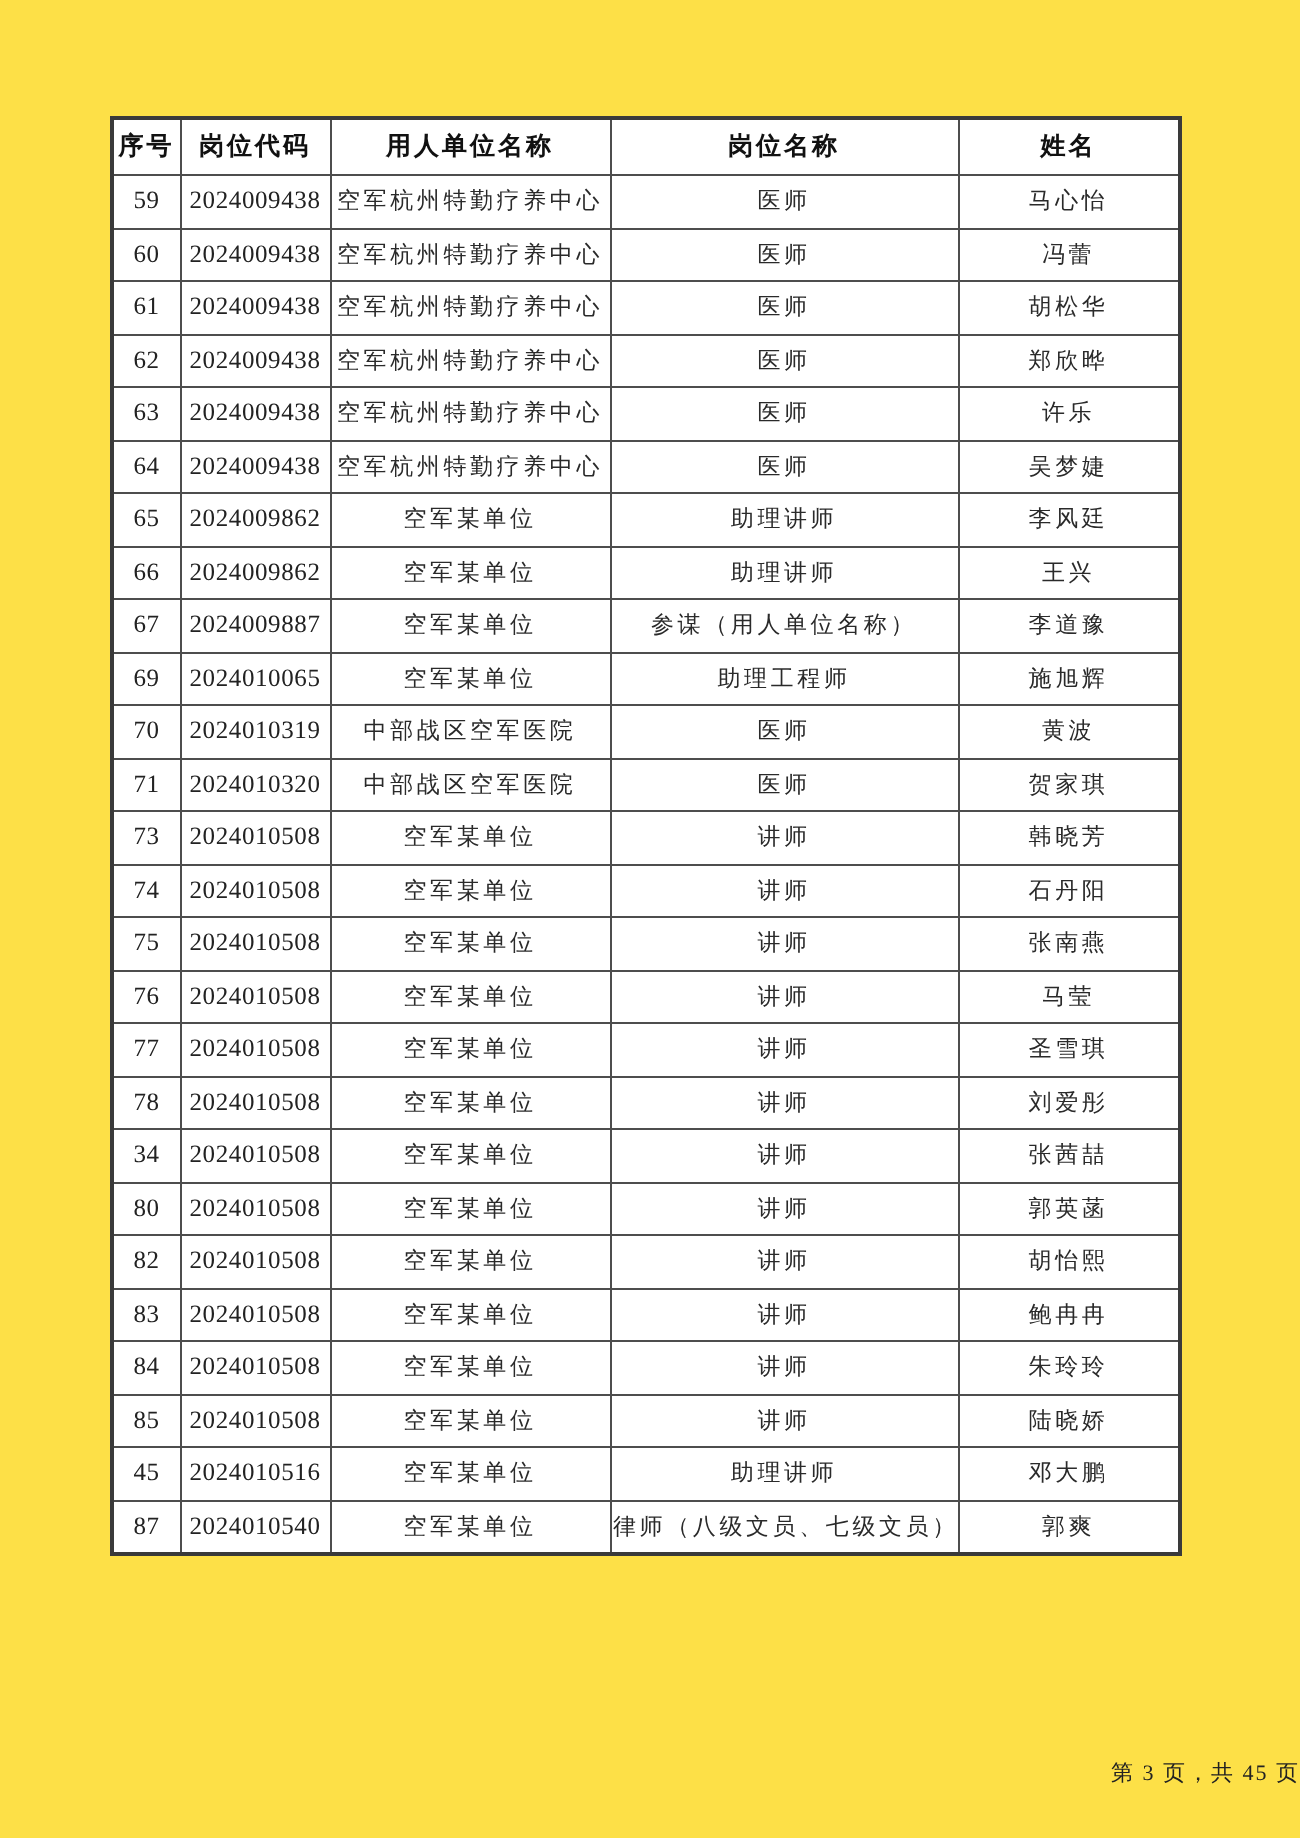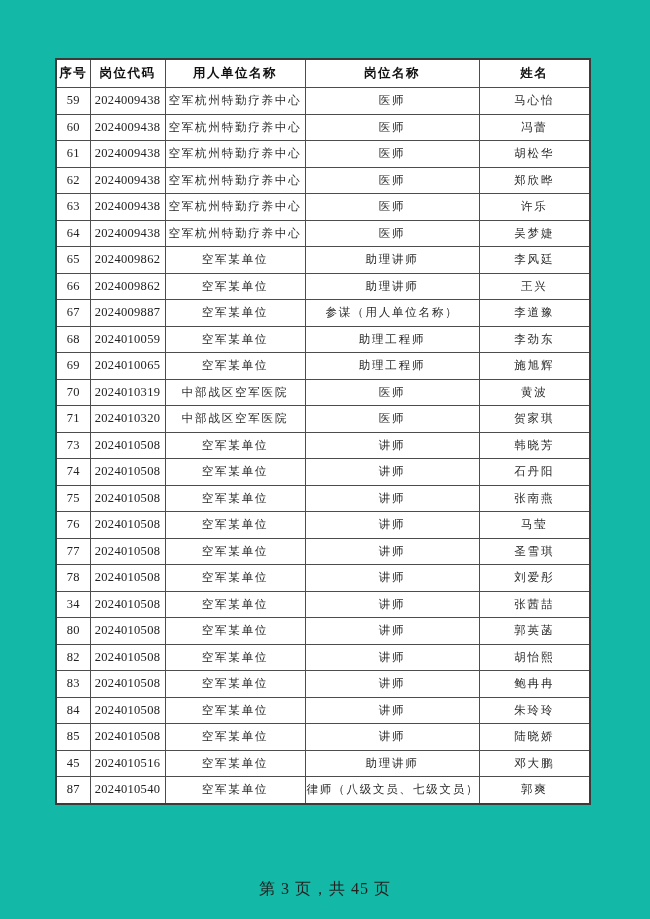--- a/index.html
+++ b/index.html
@@ -4,21 +4,21 @@
 <style>
   html, body {
     margin: 0;
     padding: 0;
     background: #ffffff;
   }
   .page {
     position: relative;
     width: 650px;
     height: 919px;
-    background: #14b8a6;
+    background: #fde047;
     font-family: "Liberation Serif", "DejaVu Serif", serif;
     color: #1d1d1d;
     overflow: hidden;
   }
   table.doc-table {
     position: absolute;
     left: 55px;
     top: 58px;
     width: 534px;
     border-collapse: collapse;
@@ -58,22 +58,22 @@
   td.cell-unit, td.cell-position, td.cell-name {
     font-size: 11.5px;
     letter-spacing: 1.8px;
     color: #2a2a2a;
   }
   .page-footer {
     position: absolute;
     left: 0;
     top: 879px;
     width: 100%;
-    text-align: center;
-    font-size: 16px;
+    text-align: right;
+    font-size: 11px;
     letter-spacing: 1px;
     color: #222222;
     font-family: Liberation Serif, serif;
   }
 </style>
 </head>
 <body>
 
 <div class="page">
   <table class="doc-table">
@@ -151,27 +151,20 @@
           <td class="cell-name">王兴</td>
         </tr>
         <tr>
           <td class="cell-no">67</td>
           <td class="cell-code">2024009887</td>
           <td class="cell-unit">空军某单位</td>
           <td class="cell-position">参谋（用人单位名称）</td>
           <td class="cell-name">李道豫</td>
         </tr>
         <tr>
-          <td class="cell-no">68</td>
-          <td class="cell-code">2024010059</td>
-          <td class="cell-unit">空军某单位</td>
-          <td class="cell-position">助理工程师</td>
-          <td class="cell-name">李劲东</td>
-        </tr>
-        <tr>
           <td class="cell-no">69</td>
           <td class="cell-code">2024010065</td>
           <td class="cell-unit">空军某单位</td>
           <td class="cell-position">助理工程师</td>
           <td class="cell-name">施旭辉</td>
         </tr>
         <tr>
           <td class="cell-no">70</td>
           <td class="cell-code">2024010319</td>
           <td class="cell-unit">中部战区空军医院</td>

